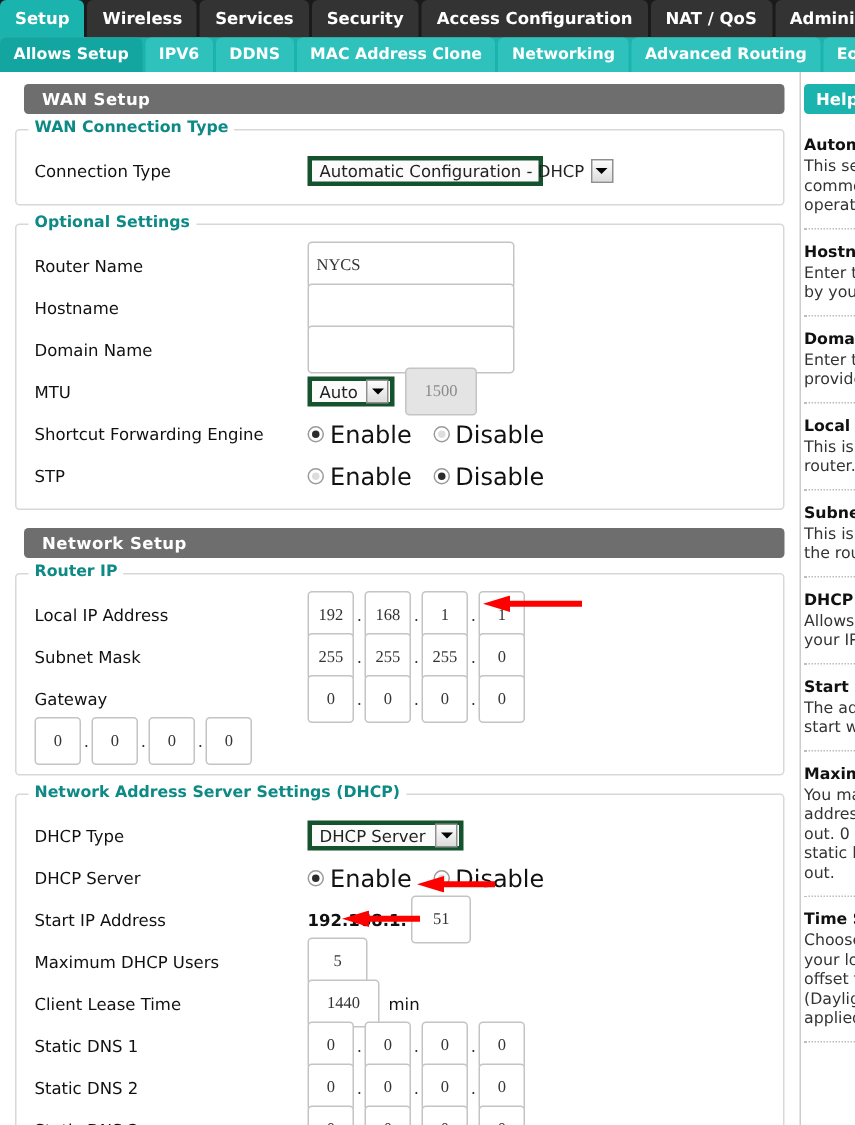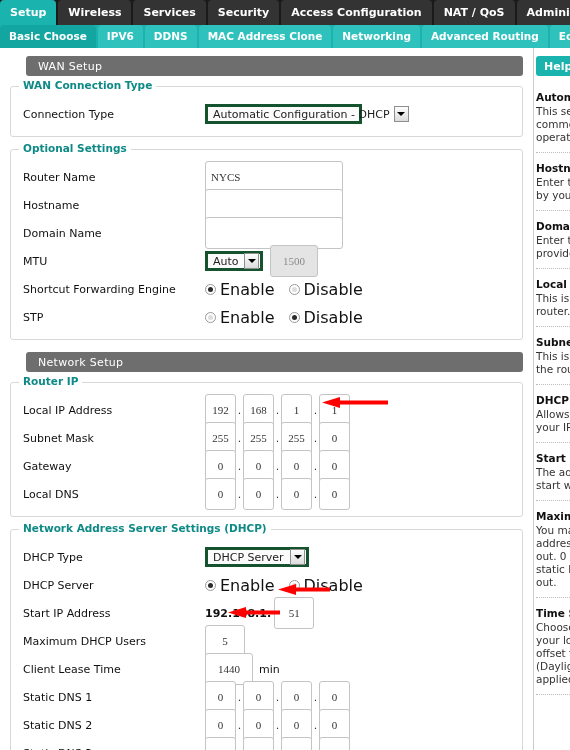--- a/index.html
+++ b/index.html
@@ -74,27 +74,27 @@
   .helpcol {
     position: absolute; left: 533px; top: 48px;
     width: 37px; height: 702px;
     background: #ffffff;
     border-left: 1px solid #cccccc;
     overflow: hidden;
   }
 
   
   .sec-bar {
-    margin: 8px 10px 10px 26px;
+    margin: 8px 10px 10px 16px;
     height: 20px;
     background: #6E6E6E;
     border-radius: 3px;
     color: #ffffff;
     font-size: 11px;
-    font-weight: normal;
+    font-weight: bold;
     display: flex; align-items: center;
     padding-left: 12px;
     letter-spacing: 0.3px;
   }
 
   
   .fs {
     margin: 0 10px 12px 10px;
     border: 1px solid #d8d8d8;
     border-radius: 3px;
@@ -246,21 +246,21 @@
     <div class="tab-main">Wireless</div>
     <div class="tab-main">Services</div>
     <div class="tab-main">Security</div>
     <div class="tab-main">Access Configuration</div>
     <div class="tab-main">NAT / QoS</div>
     <div class="tab-main">Administration</div>
 
   </div>
 
   <div class="tabbar-sub">
-    <div class="tab-sub active">Basic Choose</div>
+    <div class="tab-sub active">Allows Setup</div>
     <div class="tab-sub">IPV6</div>
     <div class="tab-sub">DDNS</div>
     <div class="tab-sub">MAC Address Clone</div>
     <div class="tab-sub">Networking</div>
     <div class="tab-sub">Advanced Routing</div>
     <div class="tab-sub">EoIP Tunnel</div>
   </div>
 
   <div class="content">
 
@@ -391,21 +391,20 @@
             <span class="dot">.</span>
             <input class="inp octet" type="text" value="0" style="">
             <span class="dot">.</span>
             <input class="inp octet" type="text" value="0" style="">
             <span class="dot">.</span>
             <input class="inp octet" type="text" value="0" style="">
           </div>
         </div>
 
         <div class="row">
-          <div class="lbl">Local DNS</div>
           <div class="ctl">
             <input class="inp octet" type="text" value="0" style="">
             <span class="dot">.</span>
             <input class="inp octet" type="text" value="0" style="">
             <span class="dot">.</span>
             <input class="inp octet" type="text" value="0" style="">
             <span class="dot">.</span>
             <input class="inp octet" type="text" value="0" style="">
           </div>
         </div>

